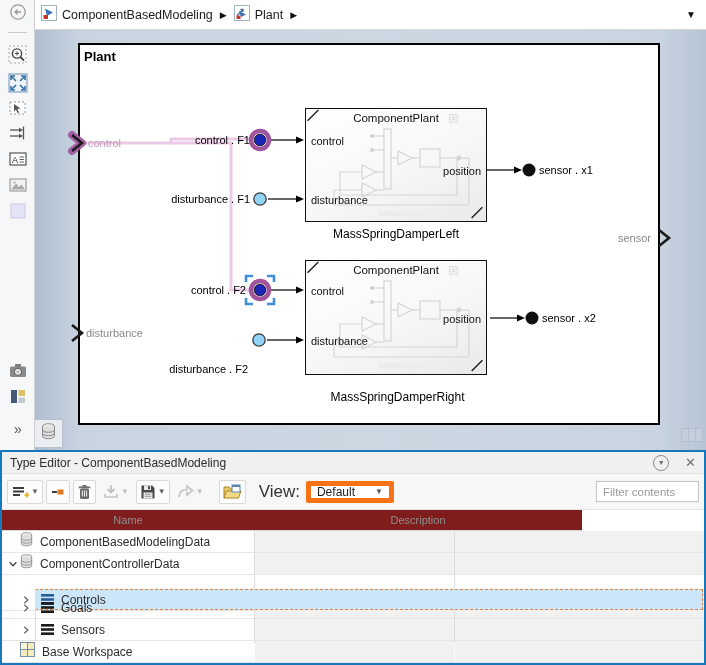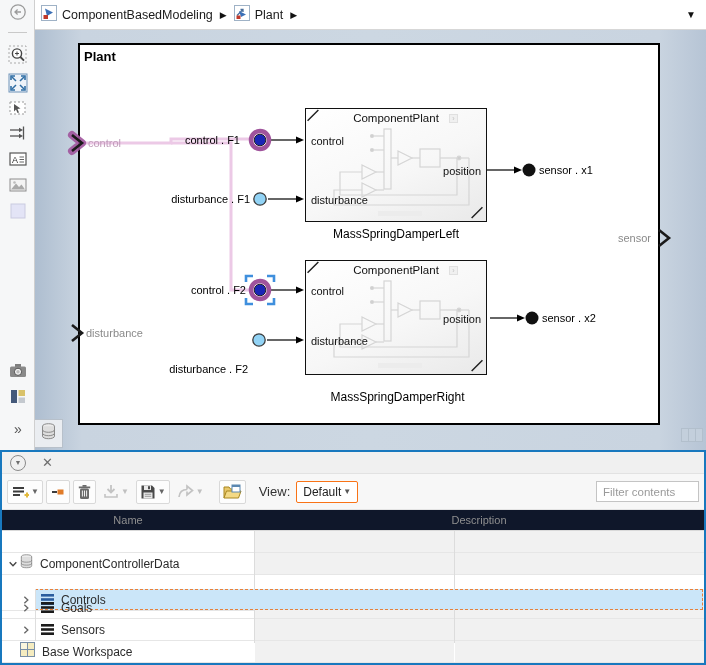--- a/index.html
+++ b/index.html
@@ -48,30 +48,30 @@
   .te-title{flex:1;font-size:12px;color:#2b2b2b;}
   .te-menu-icon{width:16px;height:16px;border:1px solid #8a8a8a;border-radius:50%;color:#6e6e6e;font-size:7px;display:flex;align-items:center;justify-content:center;margin-right:16px;}
   .te-close-icon{color:#6e6e6e;font-size:13px;line-height:1;}
 
   .te-toolbar{position:absolute;left:0;top:22px;width:702px;height:36px;background:#f7f7f7;display:flex;align-items:center;padding-left:5px;border-bottom:1px solid #e3e3e3;}
   .tb-btn{height:24px;display:flex;align-items:center;justify-content:center;padding:0 3px;margin-right:3px;background:#fdfdfd;border:1px solid #d9d9d9;border-radius:2px;}
   .tb-btn.flat{background:transparent;border-color:transparent;}
   .tb-caret{font-size:8px;color:#666;margin-left:2px;}
   .tb-caret.dis{color:#c0c0c0;}
   .tb-gap{width:8px;}
-  .view-label{font-size:13px;color:#333;margin:0 6px 0 10px;}
-  .view-combo{height:22px;background:#fff;border:1px solid #f97316;border-radius:2px;display:flex;align-items:center;padding:0 6px;gap:2px;}
+  .view-label{font-size:17px;color:#333;margin:0 6px 0 10px;}
+  .view-combo{height:22px;background:#fff;border:5px solid #f97316;border-radius:2px;display:flex;align-items:center;padding:0 6px;gap:20px;}
   .view-value{font-size:12px;color:#222;}
   .combo-caret{font-size:8px;color:#555;}
   .filter-input{position:absolute;right:5px;top:7px;width:103px;height:21px;border:1px solid #c4c4c4;font-size:11.5px;padding:0 6px;color:#333;font-family:"Liberation Sans",sans-serif;}
   .filter-input::placeholder{color:#9a9a9a;}
 
   .te-table{position:absolute;left:0;top:58px;width:702px;height:153px;background:#fff;}
   .col-div{position:absolute;top:0;bottom:20px;width:1px;background:#dcdcdc;z-index:1;}
-  .te-header{position:absolute;left:0;top:0;width:702px;height:21px;background:#0f172a;border-bottom:1px solid #d9d9d9;display:flex;z-index:2;}
+  .te-header{position:absolute;left:0;top:0;width:580px;height:21px;background:#7f1d1d;border-bottom:1px solid #d9d9d9;display:flex;z-index:2;}
   .th{font-size:11px;color:#8f8f8f;text-align:center;line-height:20px;}
   .te-row{position:absolute;left:0;width:702px;height:22px;border-bottom:1px solid #e6e6e6;}
   .cell-gray{position:absolute;top:0;height:21px;background:#f1f1f1;}
   .row-sel{position:absolute;left:33px;right:1px;top:0;height:21px;background:#cbe6f9;outline:1px dashed #e8813a;outline-offset:-1px;z-index:2;}
   .row-content{position:absolute;left:0;top:0;height:21px;display:flex;align-items:center;z-index:3;}
   .row-label{font-size:12px;color:#2b2b2b;white-space:nowrap;}
   .expander{width:14px;display:flex;align-items:center;justify-content:center;}
   .tree-line{position:absolute;left:33px;top:0;height:22px;width:1px;background:#dedede;z-index:3;}
   .icon-gap{width:7px;}
 </style>
@@ -267,21 +267,21 @@
         <path d="M218,274 H211 V268"></path>
       </g>
       <g>
         <circle cx="224" cy="310" r="6.2" fill="#92d3f5" stroke="#3c3c3c" stroke-width="1.3"></circle>
       </g>
       <g>
         <circle cx="497" cy="288" r="6.5" fill="#111"></circle>
       </g>
     </svg>
 
-    <div class="sig-label r" style="right:466px;top:104px;">control . F1</div>
+    <div class="sig-label r" style="right:456px;top:104px;">control . F1</div>
     <div class="sig-label r" style="right:456px;top:163px;">disturbance . F1</div>
     <div class="sig-label" style="left:504px;top:134px;">sensor . x1</div>
     <div class="sig-label r" style="right:460px;top:254px;">control . F2</div>
     <div class="sig-label r" style="right:458px;top:304px;margin-top:29px;">disturbance . F2</div>
     <div class="sig-label" style="left:507px;top:282px;">sensor . x2</div>
 
     <div class="edge-label pink" style="left:53px;top:107px;">control</div>
     <div class="edge-label" style="left:51px;top:297px;">disturbance</div>
     <div class="edge-label" style="right:55px;top:202px;">sensor</div>
 
@@ -367,20 +367,21 @@
     <div class="hidden-badge">
         <span></span>
         <span></span>
         <span></span>
       </div>
   </div>
 
   <div class="type-editor">
 
     <div class="te-titlebar">
+      <span class="te-title">Type Editor - ComponentBasedModeling</span>
       <span class="te-menu-icon">▼</span>
       <span class="te-close-icon">✕</span>
     </div>
 
     <div class="te-toolbar">
       <div class="tb-btn">
         <svg width="18" height="16" viewBox="0 0 18 16">
             <path d="M2,4 h11 M2,7.5 h11 M2,11 h7" stroke="#3c3c3c" stroke-width="1.8"></path>
             <path d="M13.5,11 h5 M16,8.5 v5" stroke="#e2b93c" stroke-width="2"></path>
           </svg>
@@ -445,20 +446,30 @@
       <div class="col-div" style="left:452px;"></div>
 
       <div class="te-header">
         <div class="th" style="width:252px;">Name</div>
         <div class="th" style="flex:1;">Description</div>
       </div>
 
       <div class="te-row" style="top:21px;">
         <div class="cell-gray" style="left:253px;width:199px;"></div>
           <div class="cell-gray" style="left:453px;right:0;"></div>
+        <div class="row-content" style="left:4px;">
+          <span class="expander"></span>
+          <span><svg width="13" height="15" viewBox="0 0 15 17">
+                <ellipse cx="7.5" cy="3.2" rx="6" ry="2.5" fill="#ececec" stroke="#8a8a8a"></ellipse>
+                <path d="M1.5,3.2 v10 a6,2.5 0 0 0 12,0 v-10" fill="#dedede" stroke="#8a8a8a"></path>
+                <path d="M1.5,6.8 a6,2.5 0 0 0 12,0 M1.5,10.2 a6,2.5 0 0 0 12,0" fill="none" stroke="#8a8a8a"></path>
+              </svg></span>
+          <span class="icon-gap"></span>
+          <span class="row-label">ComponentBasedModelingData</span>
+        </div>
       </div>
 
       <div class="te-row" style="top:43px;">
         <div class="cell-gray" style="left:253px;width:199px;"></div>
           <div class="cell-gray" style="left:453px;right:0;"></div>
         <div class="row-content" style="left:4px;">
           <span class="expander">
               <svg width="10" height="10" viewBox="0 0 12 12">
                 <path d="M2,4 L6,8.2 L10,4" fill="none" stroke="#444" stroke-width="1.6"></path>
               </svg>

